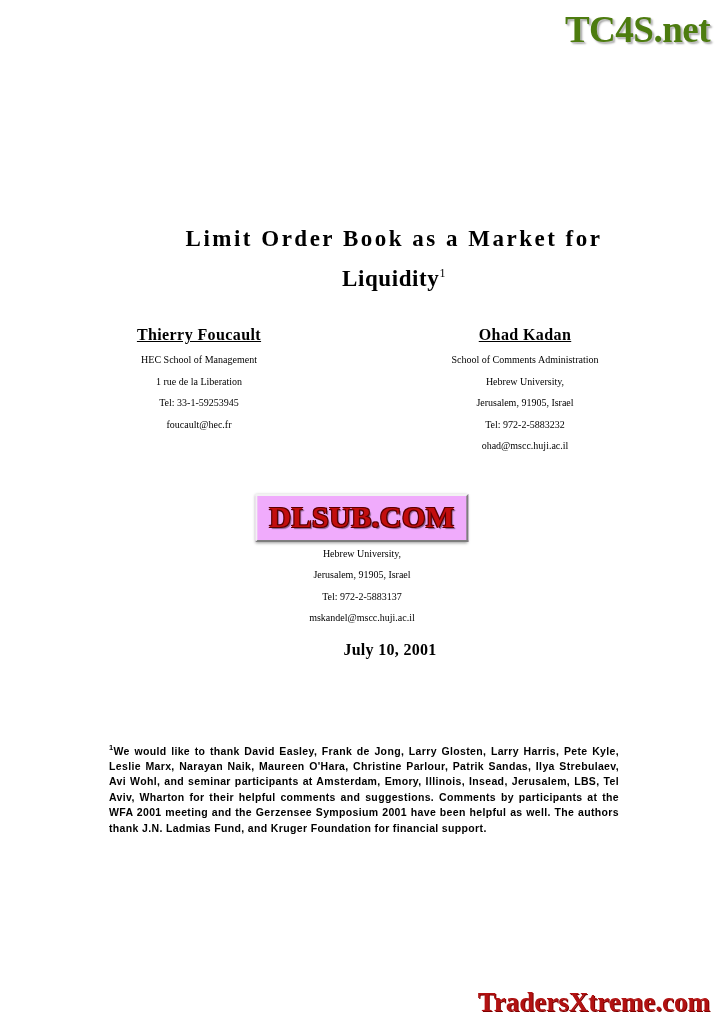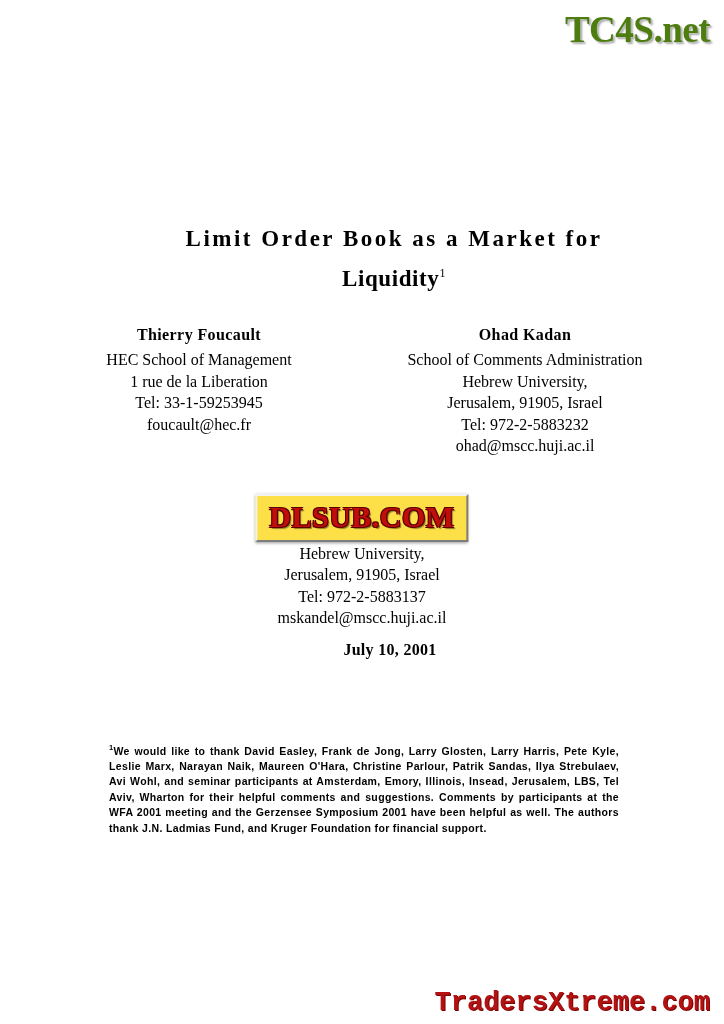--- a/index.html
+++ b/index.html
@@ -33,35 +33,35 @@
     font-size: 37px;
     letter-spacing: -0.5px;
     color: #4d7c0f;
     text-shadow: 1px 1px 0 #bdbdbd, 2px 2px 2px rgba(0,0,0,0.35);
   }
 
   .wm-bottom {
     position: absolute;
     bottom: 6px;
     right: 14px;
-    font-family: Liberation Mono, monospace;
+    font-family: Liberation Serif, serif;
     font-weight: bold;
     font-size: 27px;
     color: #b21212;
     text-shadow: 1px 1px 0 #7d0000;
     letter-spacing: 0px;
   }
 
   .wm-center {
     position: absolute;
     top: 494px;
     left: 50%;
     transform: translateX(-50%);
     padding: 4px 12px 6px 12px;
-    background: #fde047;
+    background: #f0abfc;
     border-top: 2px solid #f2f2f2;
     border-left: 2px solid #f2f2f2;
     border-right: 2px solid #7e7e7e;
     border-bottom: 2px solid #7e7e7e;
     box-shadow: 0 1px 3px rgba(0,0,0,0.4);
   }
   .wm-center span {
     font-family: "Liberation Serif", serif;
     font-weight: bold;
     font-size: 30px;
@@ -111,24 +111,25 @@
   .author-col {
     width: 268px;
     text-align: center;
   }
   .author-name {
     font-family: "Liberation Serif", serif;
     font-weight: bold;
     font-size: 16px;
     letter-spacing: 0.4px;
     margin-bottom: 5px;
+    text-decoration: underline;
   }
   .author-line {
     font-family: "Liberation Serif", serif;
-    font-size: 16px;
+    font-size: 10px;
     line-height: 21.5px;
   }
 
   .author-single {
     position: absolute;
     top: 498px;
     left: 0;
     width: 100%;
     text-align: center;
   }

